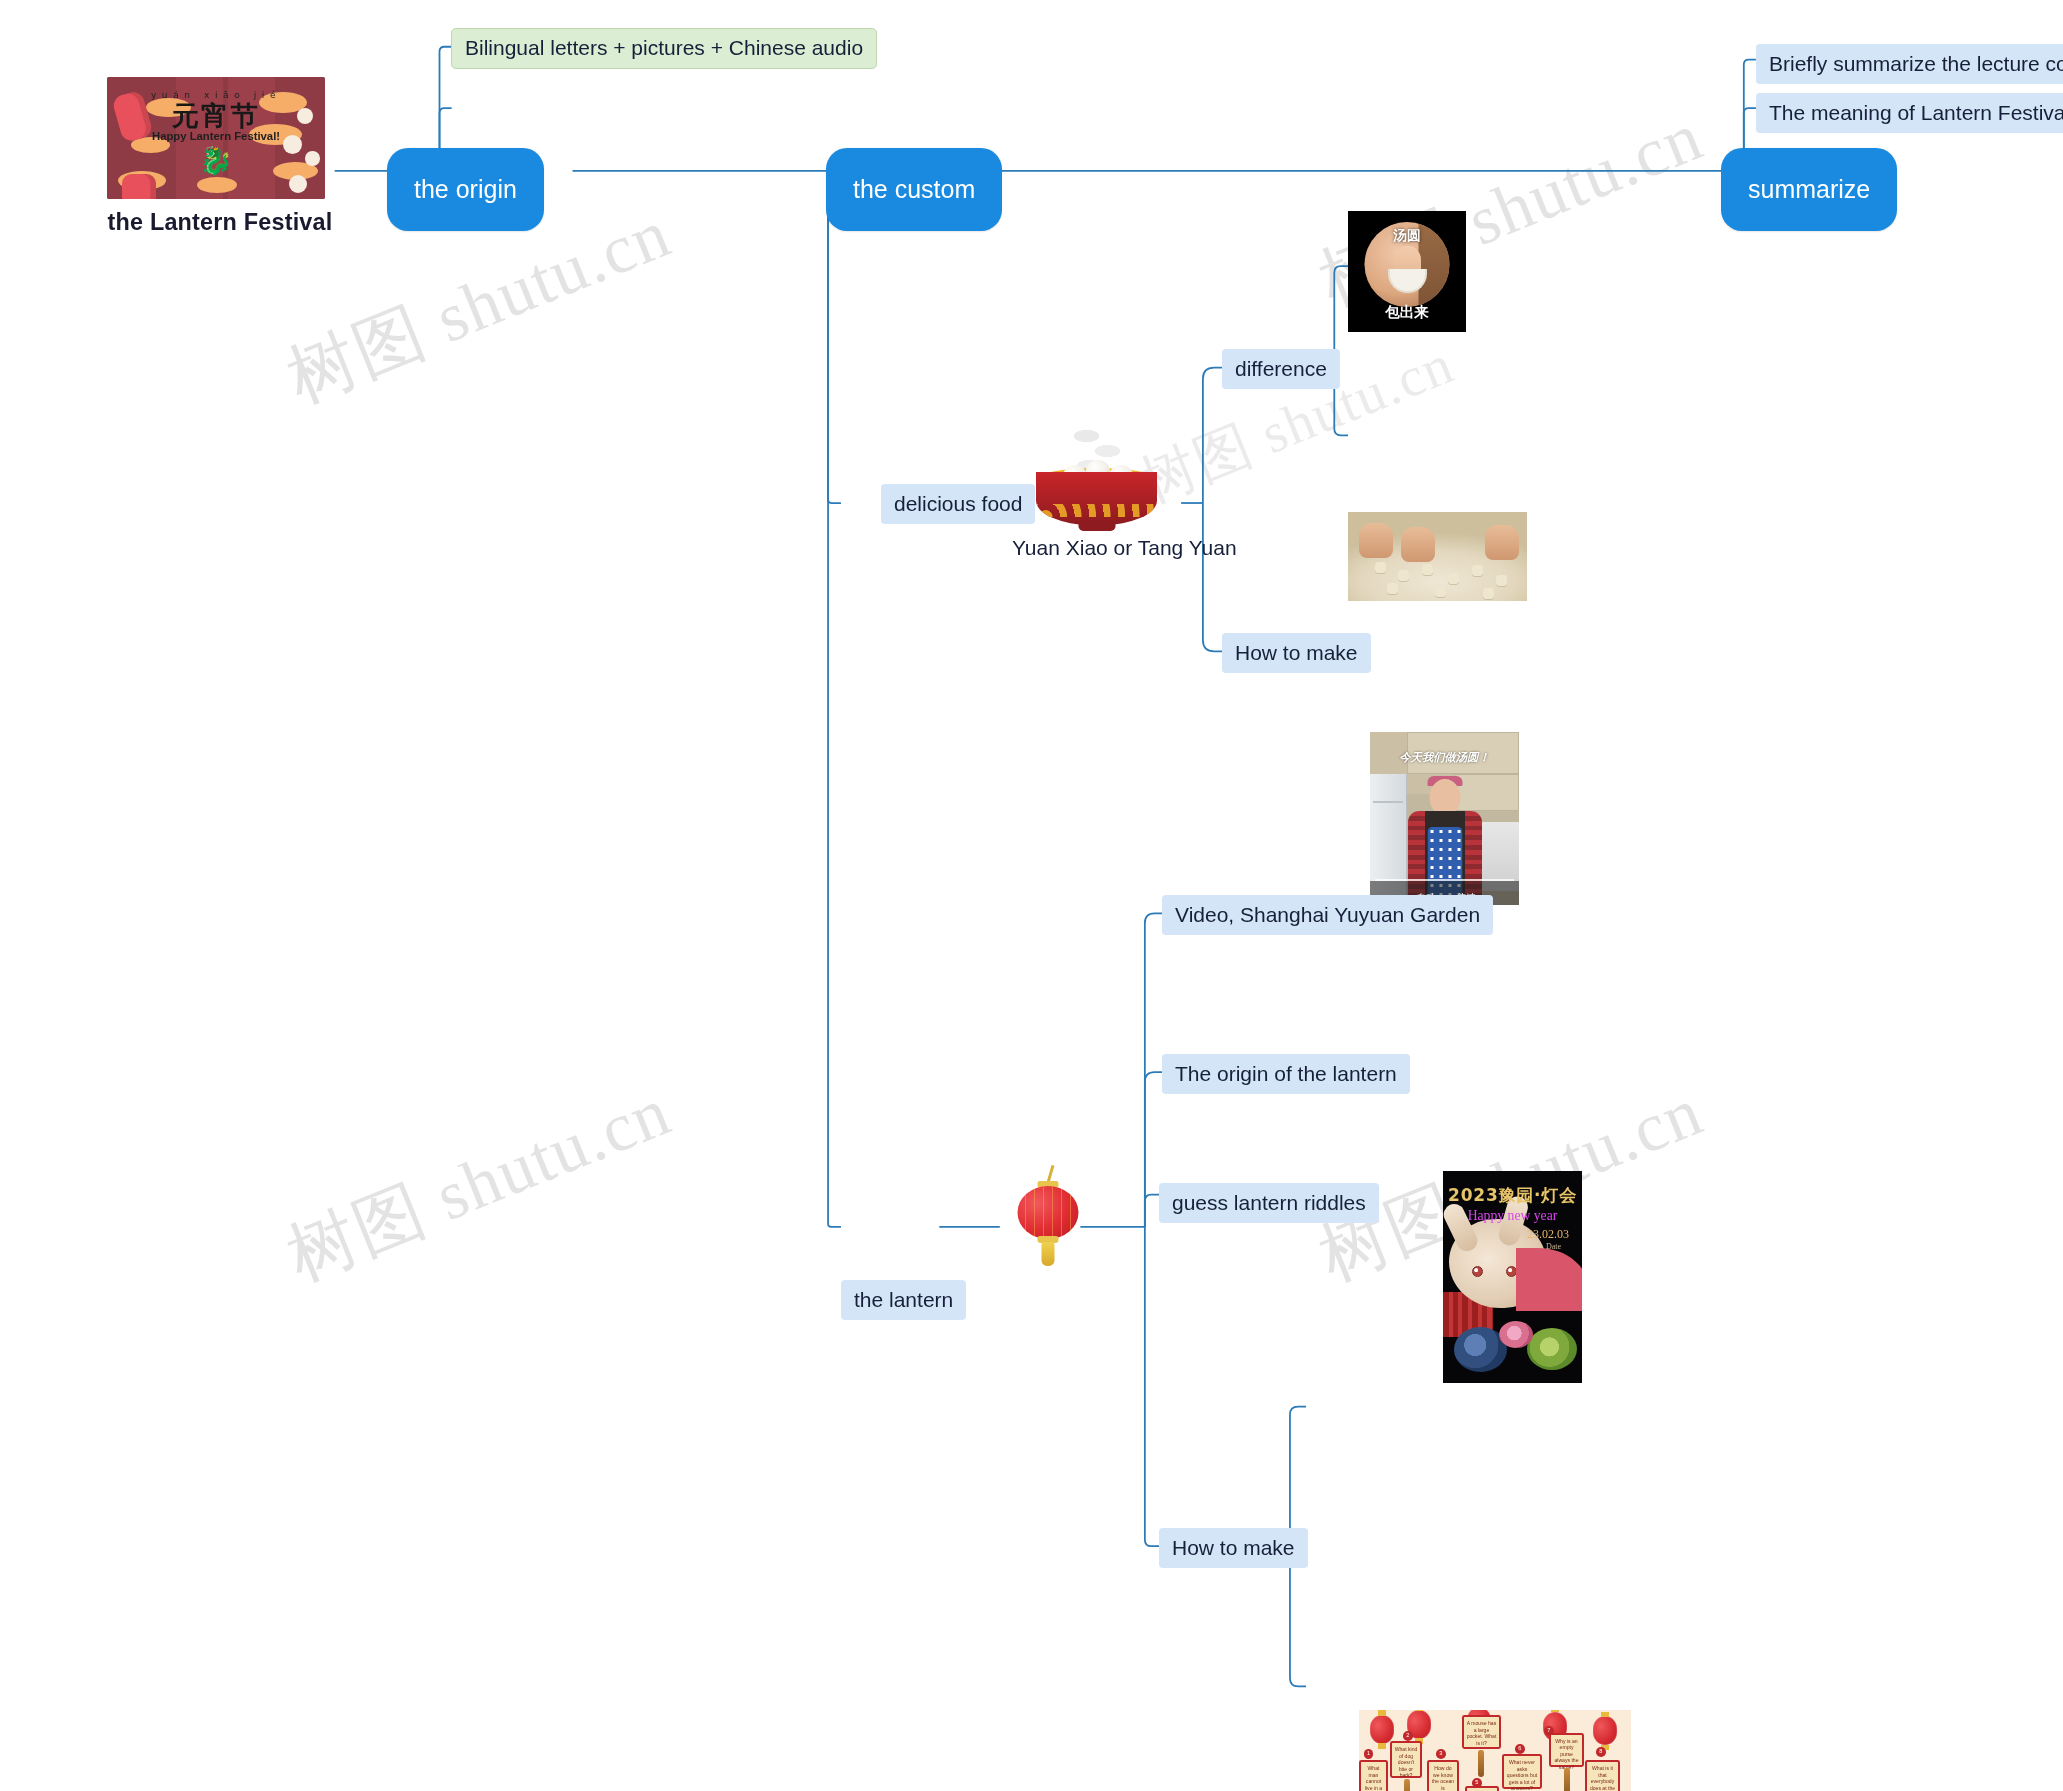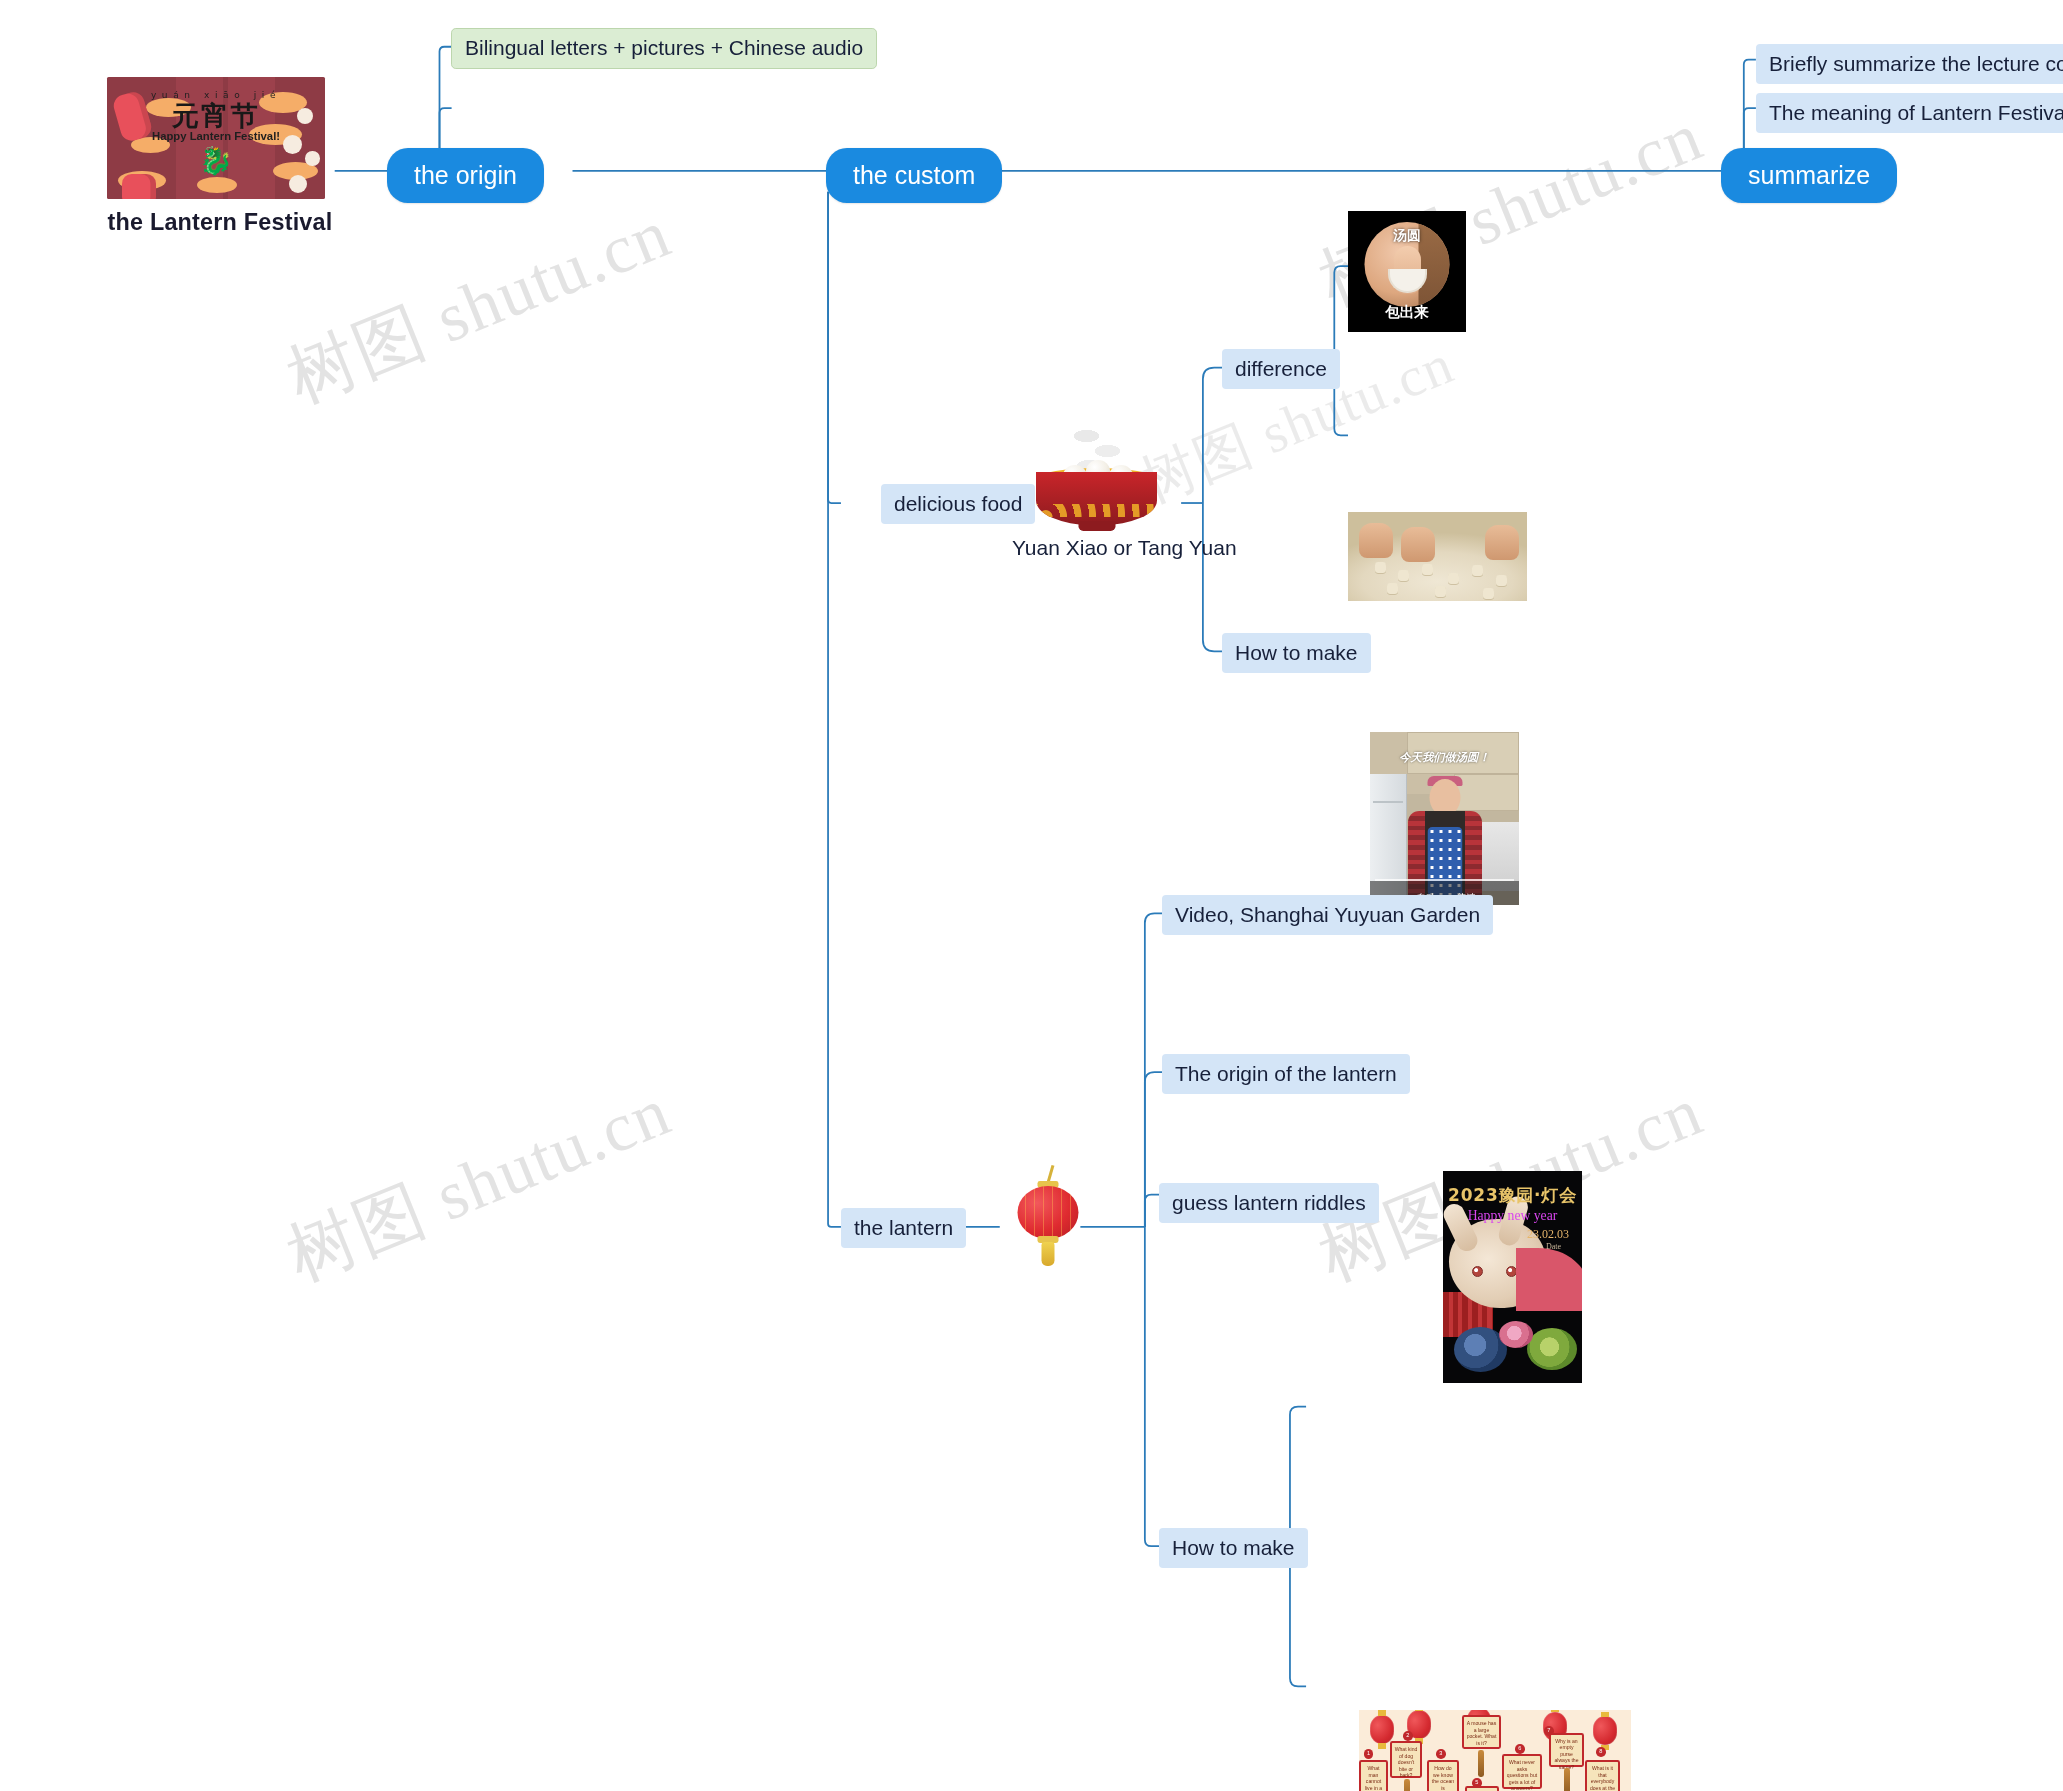--- a/index.html
+++ b/index.html
@@ -36,21 +36,21 @@
   svg.links path, svg.links line { fill: none; stroke: #2b7bb9; stroke-width: 2.2px; }
 
   
   .node { position: absolute; }
 
   .pill {
     background: #1a8ae0;
     color: #ffffff;
     border-radius: 21px;
     font-size: 25px;
-    padding: 13px 27px;
+    padding: 27px 27px;
     white-space: nowrap;
     line-height: 1.15;
     box-shadow: 0 0.8px 1.6px rgba(0,0,0,.10);
   }
 
   .chip {
     background: #d4e5f7;
     color: #17203a;
     font-size: 21px;
     padding: 7.3px 13px;
@@ -561,21 +561,21 @@
     <div class="vest"></div>
     <div class="apron"></div>
     <div class="top-cn">今天我们做汤圆！</div>
     <div class="scrub"></div>
     <div class="bar">
       <span>自动</span>
       <span>倍速</span>
     </div>
   </div>
 
-  <div class="node" style="left:841px; top:1208px;">
+  <div class="node" style="left:841px; top:1280px;">
     <div class="chip">the lantern</div>
   </div>
 
   <div class="lantern-art" style="left:1009px; top:1165px;">
     <div class="top-stick"></div>
     <div class="cap2"></div>
     <div class="globe"></div>
     <div class="base2"></div>
     <div class="tassel2"></div>
   </div>

